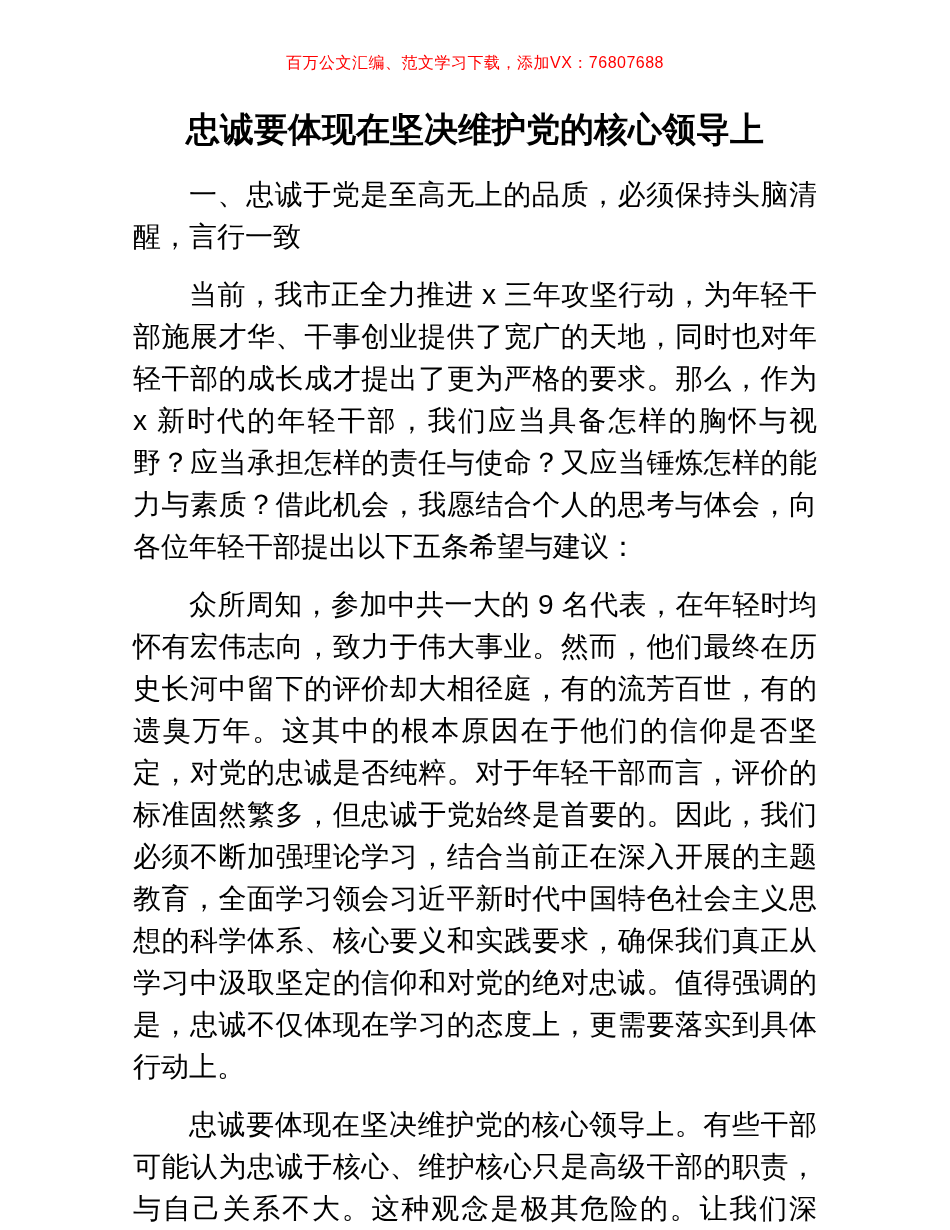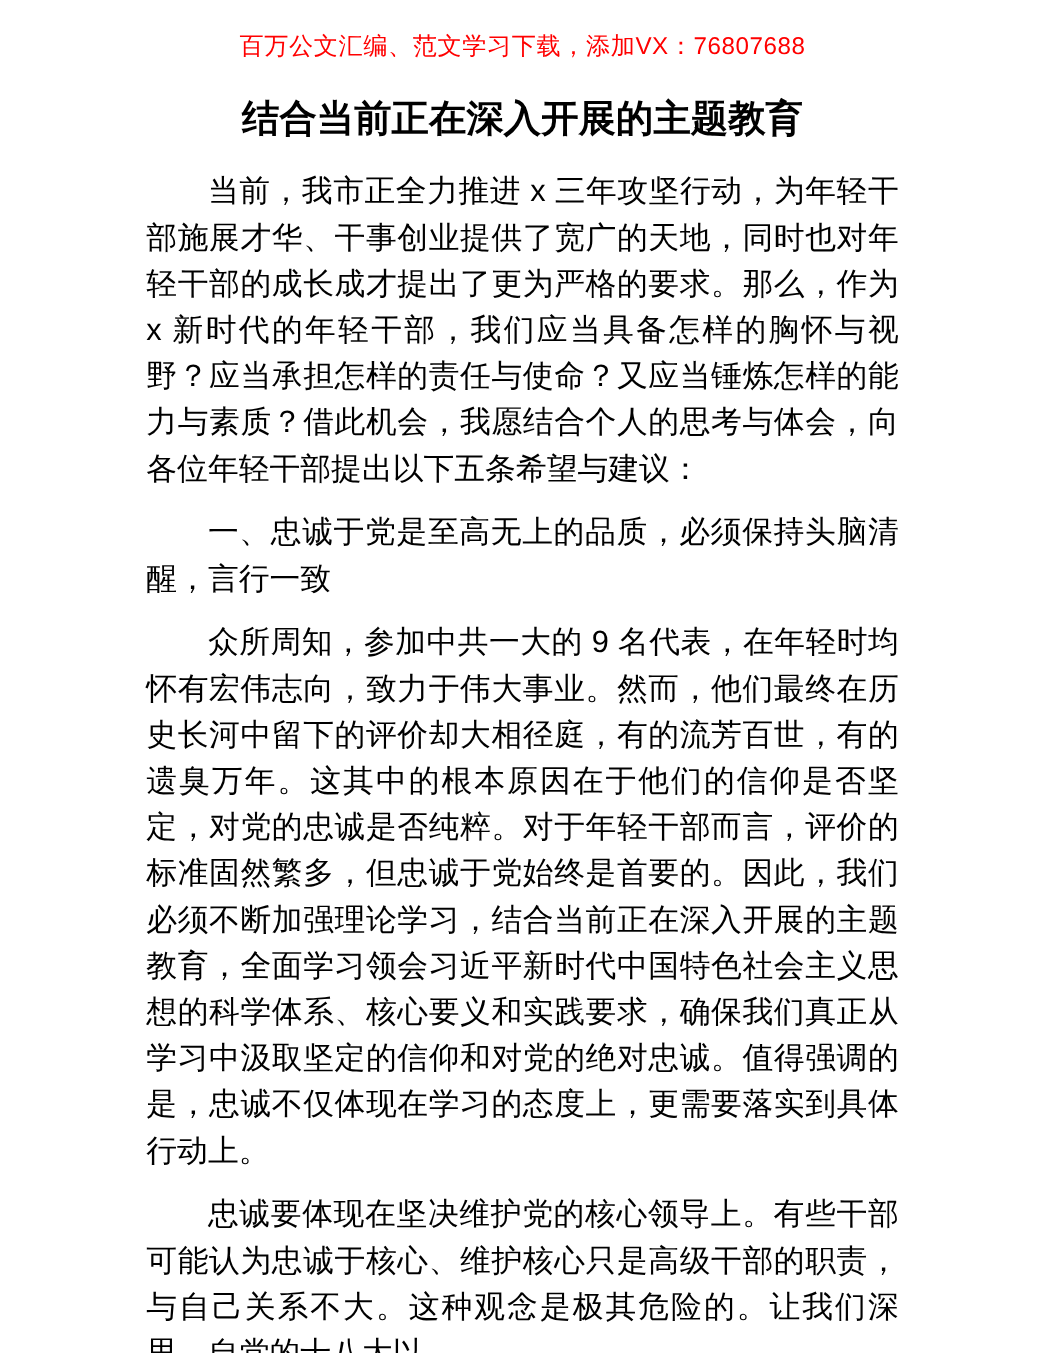--- a/index.html
+++ b/index.html
@@ -10,24 +10,24 @@
     font-family: "Liberation Sans", "DejaVu Sans", sans-serif;
     overflow: hidden;
   }
   .page {
     width: 950px;
     height: 1230px;
     background: #ffffff;
     position: relative;
   }
   .notice {
-    padding-top: 29px;
+    padding-top: 50px;
     text-align: center;
     color: #ff0000;
-    font-size: 22px;
+    font-size: 16px;
     line-height: 26px;
     letter-spacing: 0.5px;
   }
   .doc-title {
     margin-top: 33px;
     text-align: center;
     color: #000000;
     font-size: 34px;
     line-height: 40px;
     font-weight: bold;
@@ -47,22 +47,22 @@
     word-break: break-all;
   }
 </style>
 </head>
 <body>
 
 <div class="page">
 
   <div class="notice">百万公文汇编、范文学习下载，添加VX：76807688</div>
 
-  <h1 class="doc-title">结合当前正在深入开展的主题教育</h1>
+  <h1 class="doc-title">忠诚要体现在坚决维护党的核心领导上</h1>
 
   <div class="doc-body">
+    <p>一、忠诚于党是至高无上的品质，必须保持头脑清醒，言行一致</p>
     <p>当前，我市正全力推进 x 三年攻坚行动，为年轻干部施展才华、干事创业提供了宽广的天地，同时也对年轻干部的成长成才提出了更为严格的要求。那么，作为 x 新时代的年轻干部，我们应当具备怎样的胸怀与视野？应当承担怎样的责任与使命？又应当锤炼怎样的能力与素质？借此机会，我愿结合个人的思考与体会，向各位年轻干部提出以下五条希望与建议：</p>
-    <p>一、忠诚于党是至高无上的品质，必须保持头脑清醒，言行一致</p>
     <p>众所周知，参加中共一大的 9 名代表，在年轻时均怀有宏伟志向，致力于伟大事业。然而，他们最终在历史长河中留下的评价却大相径庭，有的流芳百世，有的遗臭万年。这其中的根本原因在于他们的信仰是否坚定，对党的忠诚是否纯粹。对于年轻干部而言，评价的标准固然繁多，但忠诚于党始终是首要的。因此，我们必须不断加强理论学习，结合当前正在深入开展的主题教育，全面学习领会习近平新时代中国特色社会主义思想的科学体系、核心要义和实践要求，确保我们真正从学习中汲取坚定的信仰和对党的绝对忠诚。值得强调的是，忠诚不仅体现在学习的态度上，更需要落实到具体行动上。</p>
     <p>忠诚要体现在坚决维护党的核心领导上。有些干部可能认为忠诚于核心、维护核心只是高级干部的职责，与自己关系不大。这种观念是极其危险的。让我们深思，自党的十八大以</p>
   </div>
 
 </div>
 
 </body></html>

